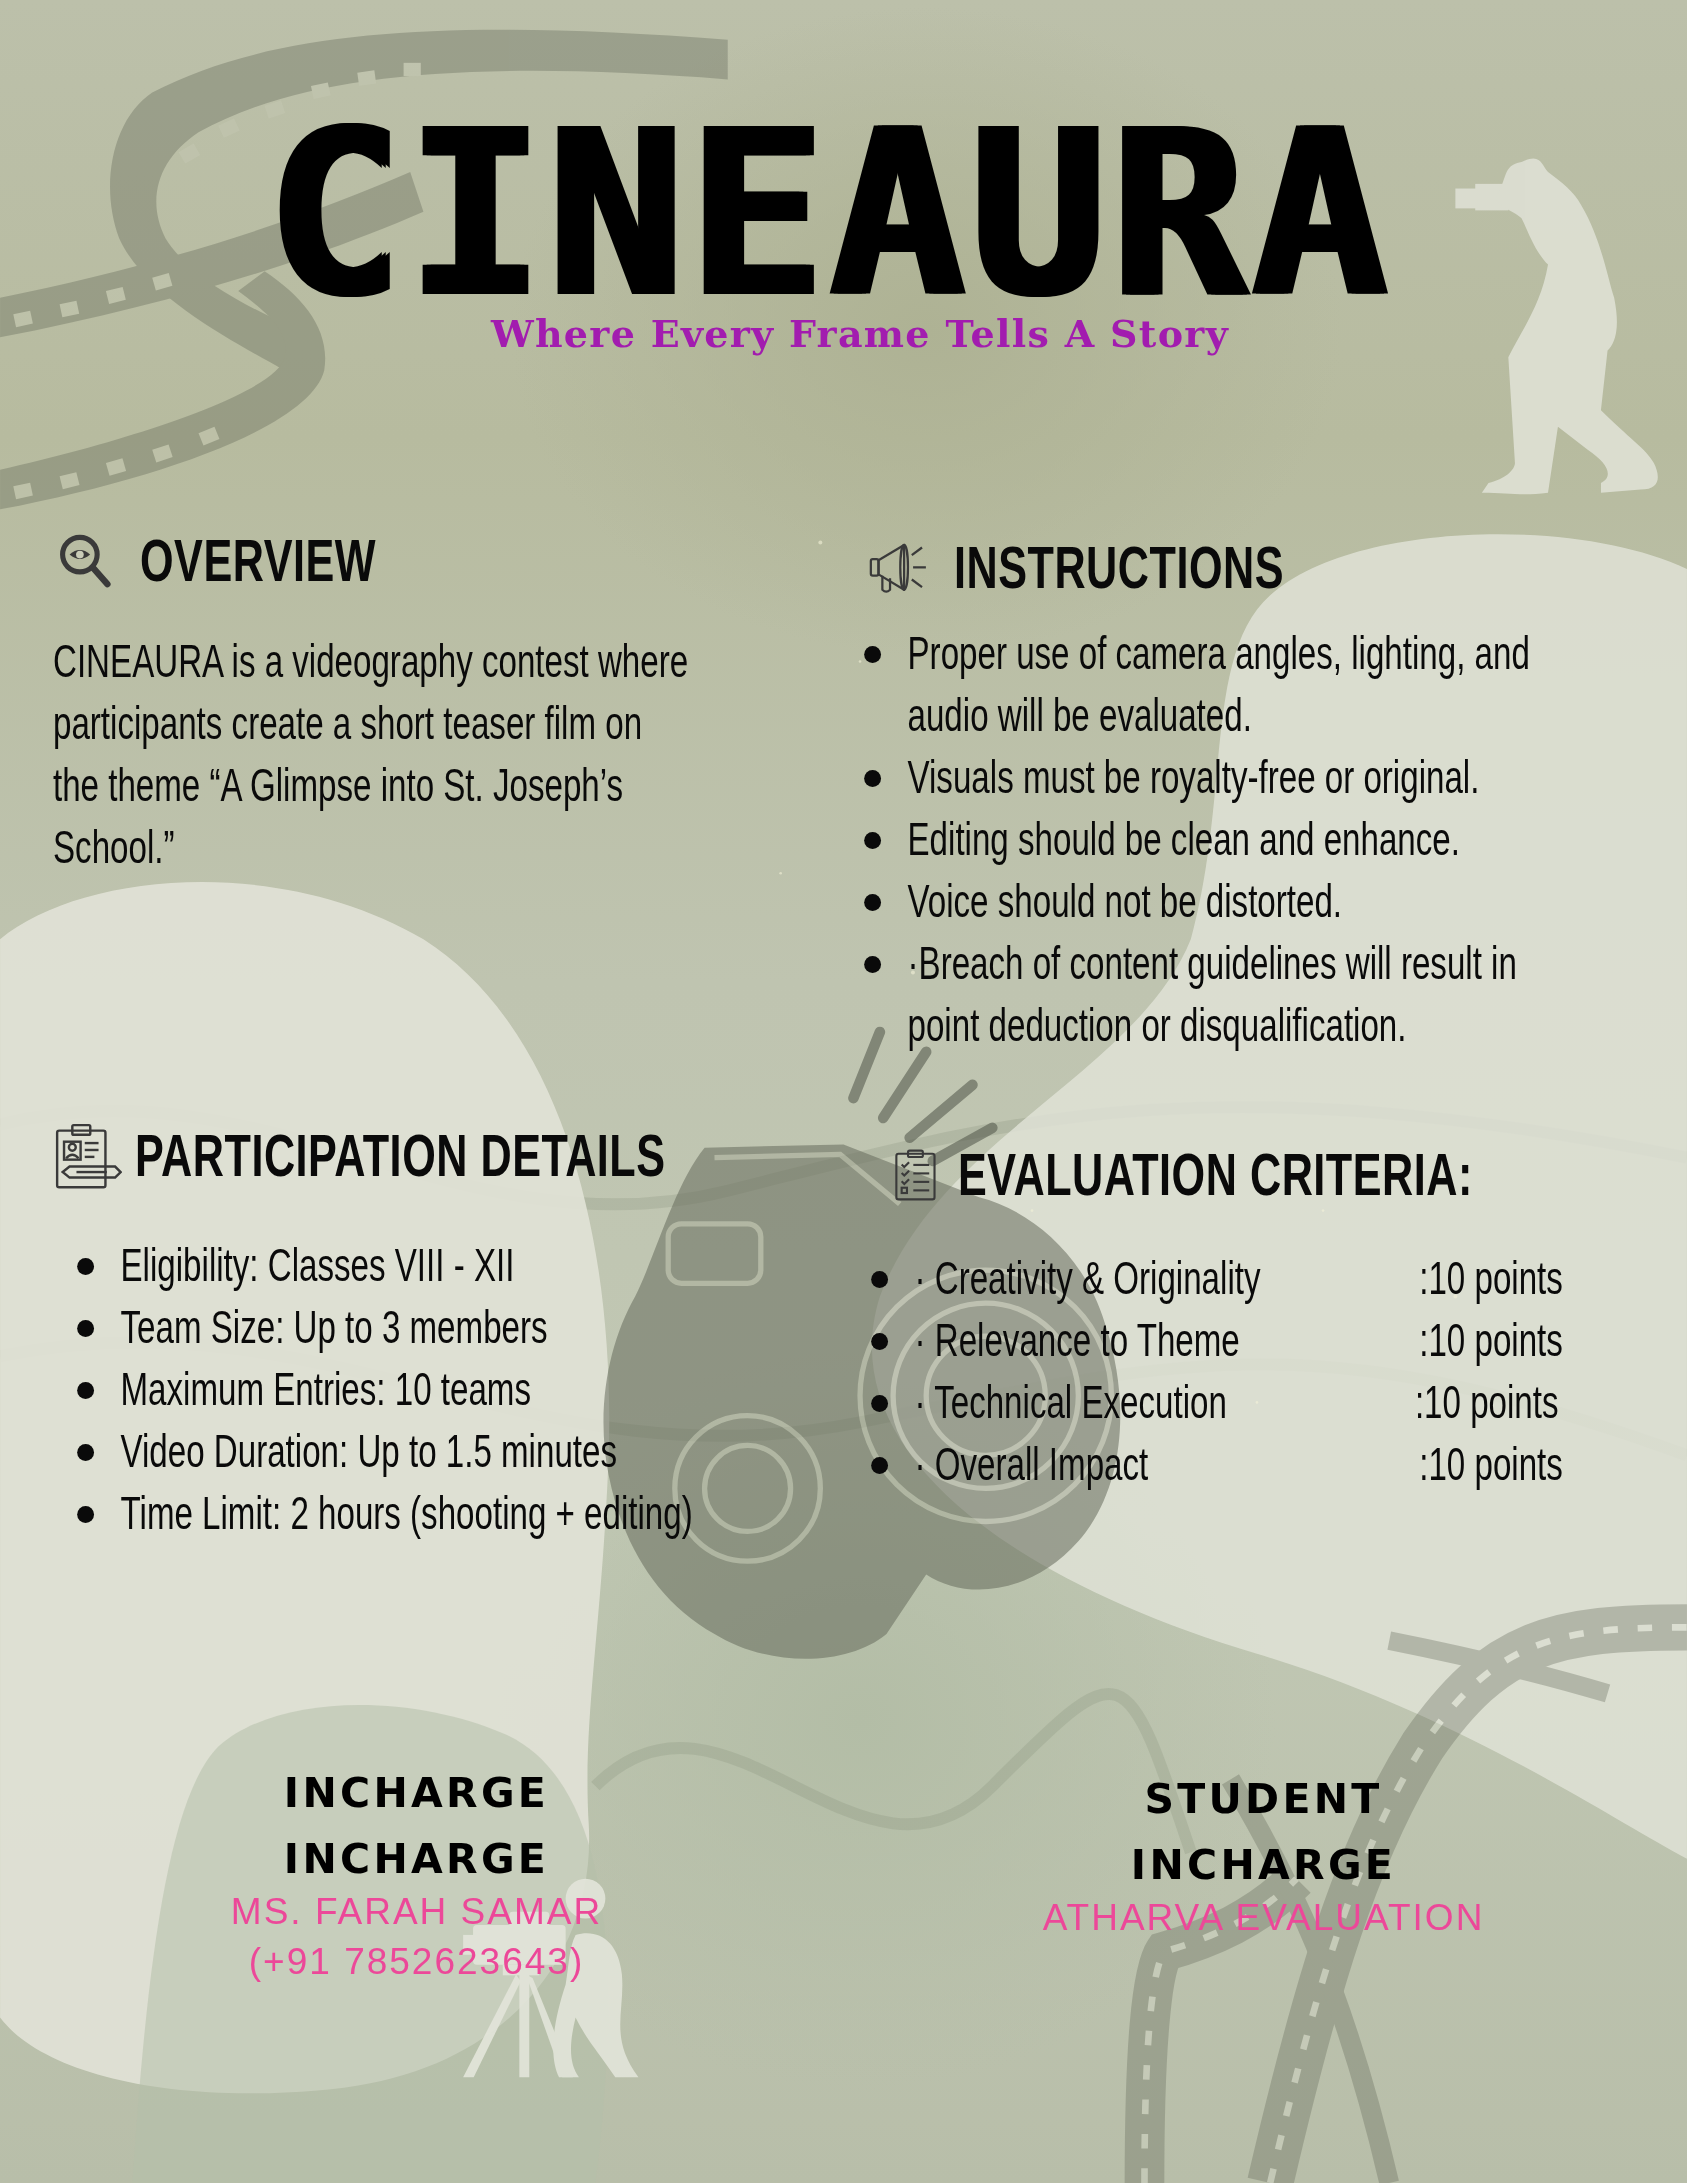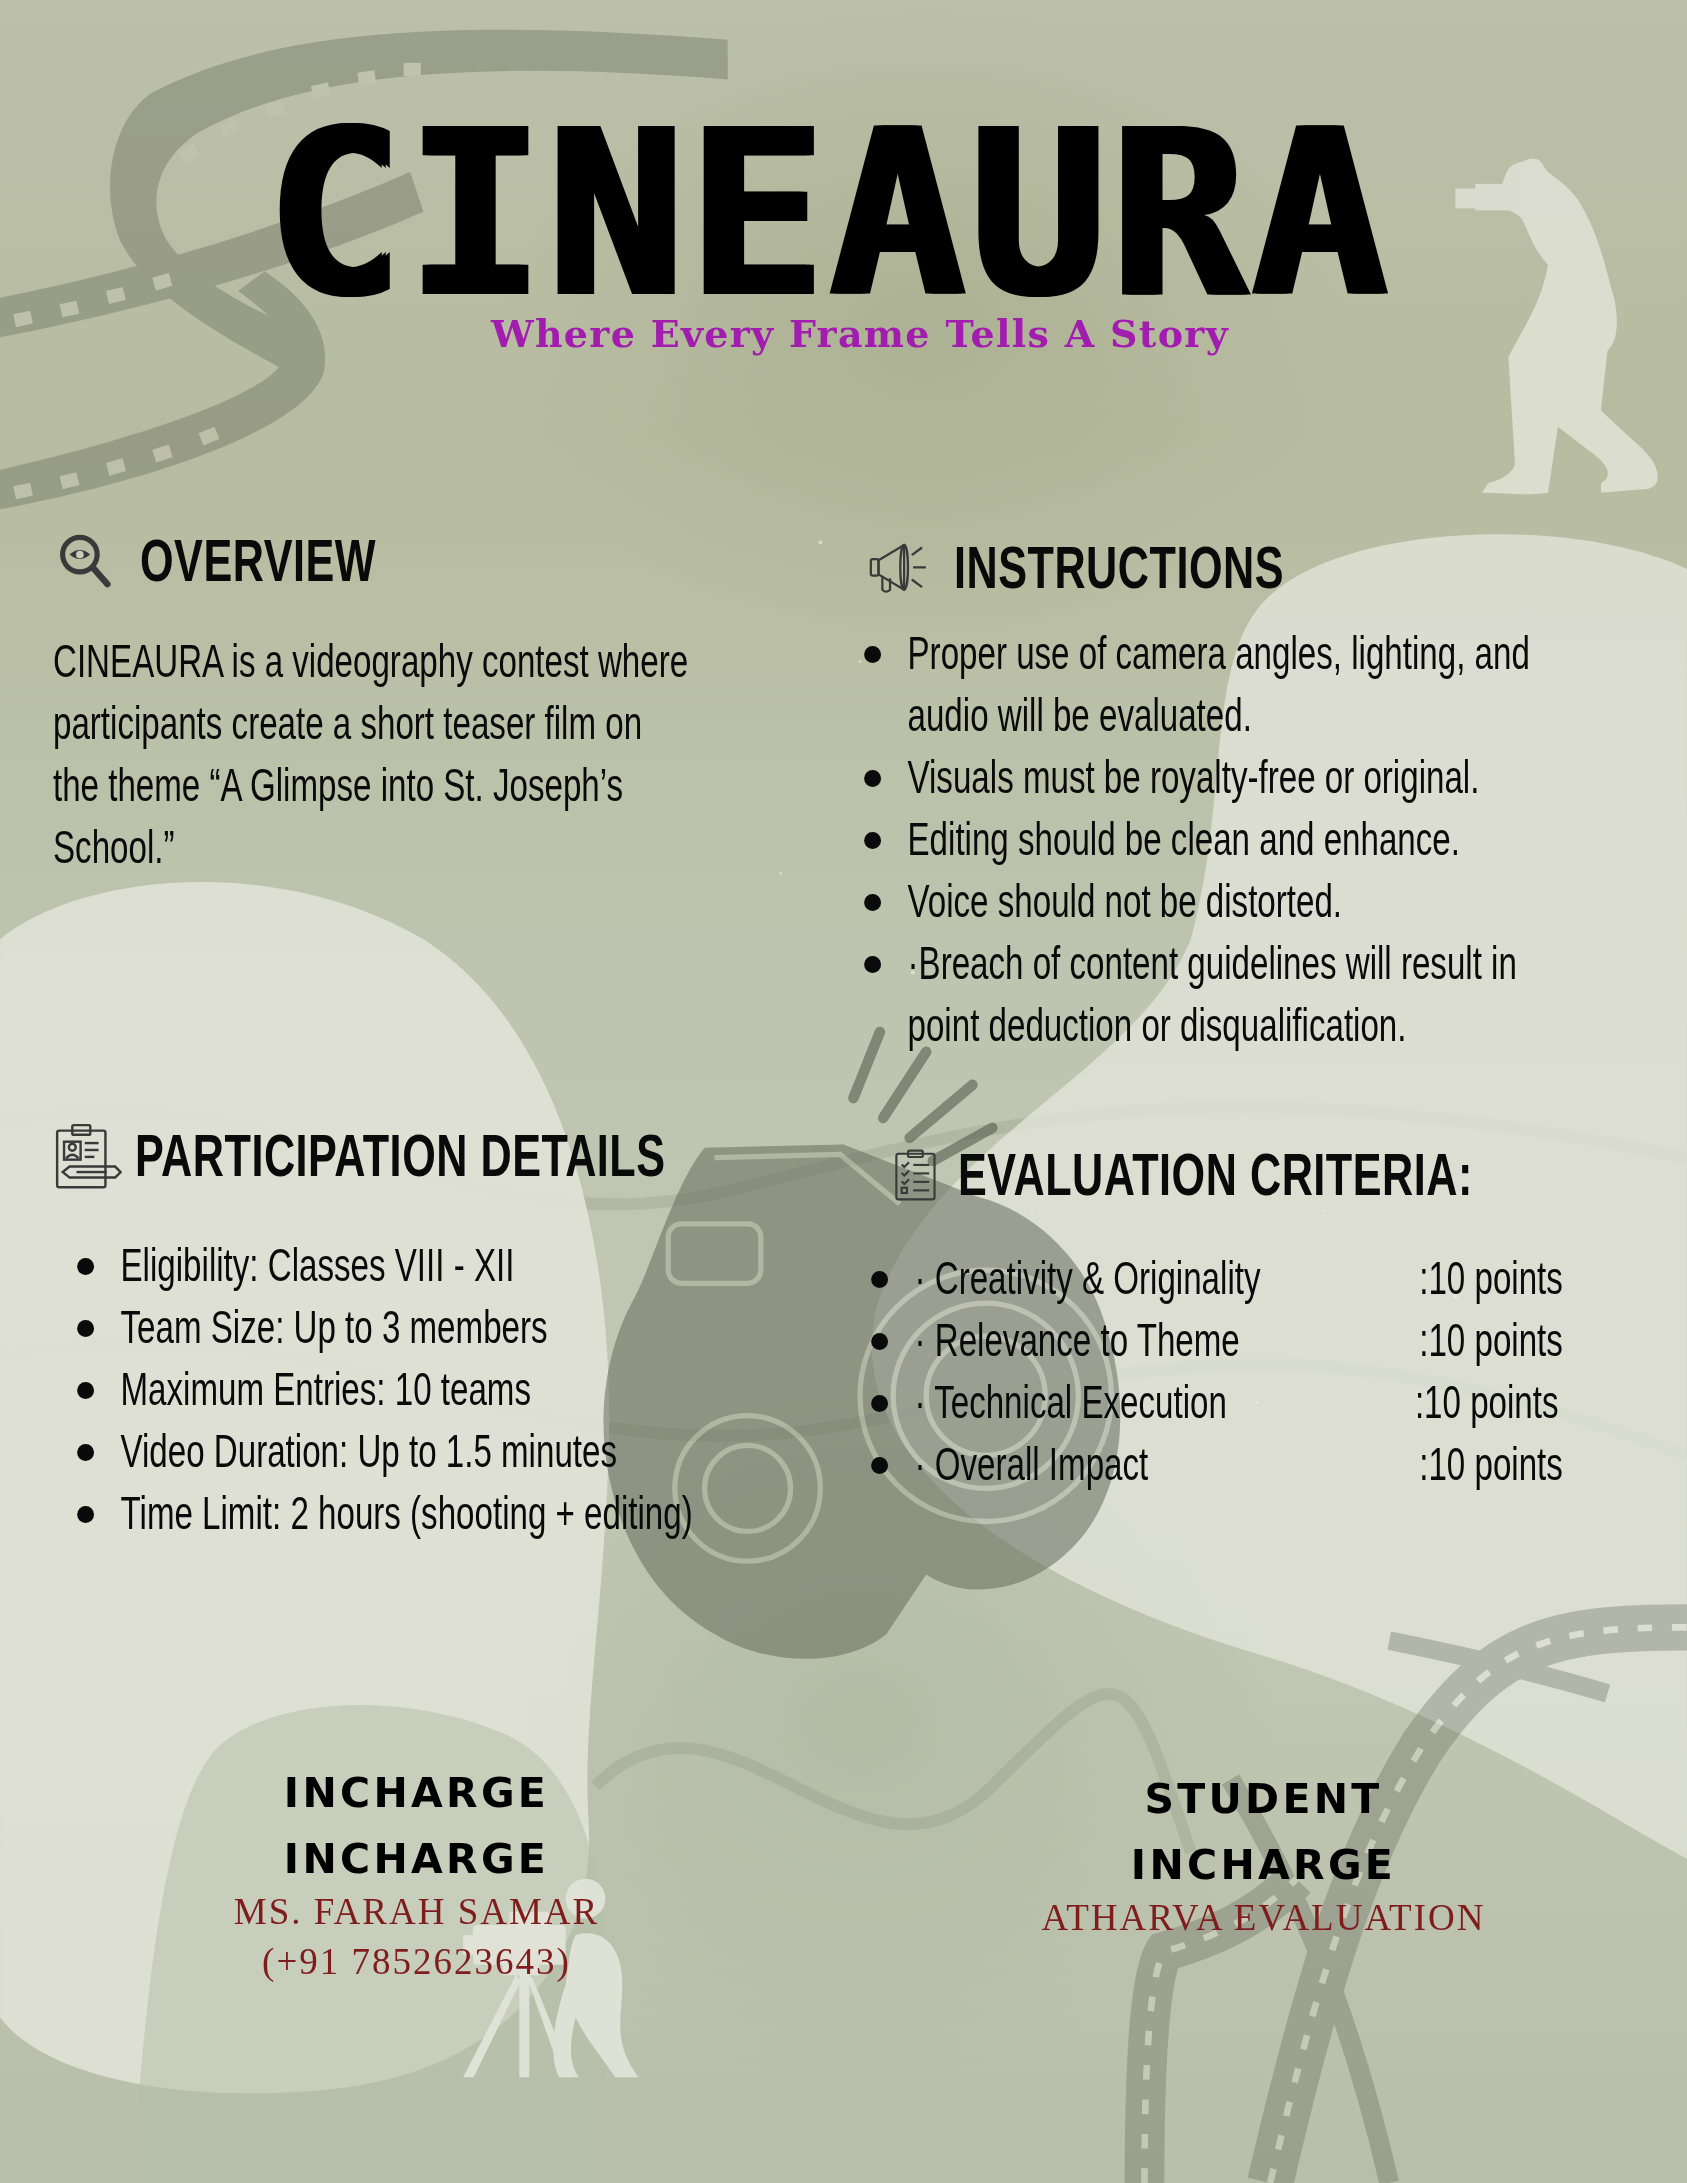--- a/index.html
+++ b/index.html
@@ -58,22 +58,22 @@
   .crit-row .c-name { width: 701px; }
   .crit-row .c-pts { white-space: nowrap; }
 
   
   .incharge { position: absolute; text-align: center; }
   .incharge .role {
     font-family: "DejaVu Sans", sans-serif; font-weight: 900;
     font-size: 41px; line-height: 66px; letter-spacing: 3.3px; color: #000;
   }
   .incharge .name, .incharge .phone {
-    font-family: Liberation Serif, serif; font-weight: 400;
-    font-size: 37px; line-height: 50px; letter-spacing: 2px; color: #7f1d1d;
+    font-family: Liberation Sans, sans-serif; font-weight: 400;
+    font-size: 37px; line-height: 50px; letter-spacing: 2px; color: #ec4899;
   }
 </style>
 </head>
 <body>
 
 <svg class="layer" viewBox="0 0 2550 3300" xmlns="http://www.w3.org/2000/svg">
 
   <g opacity="0.18" fill="none" stroke="#6f7a66" stroke-width="18">
     <path d="M0 1700 C 400 1600, 700 1900, 1100 1800 S 1800 1600, 2550 1750"></path>
     <path d="M0 2050 C 500 1950, 800 2250, 1300 2150 S 2000 2000, 2550 2200"></path>

